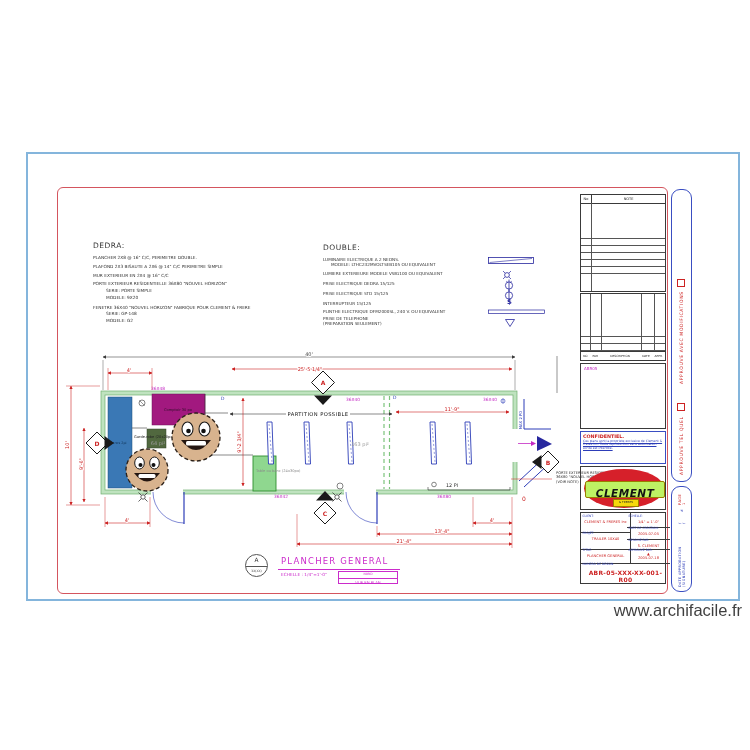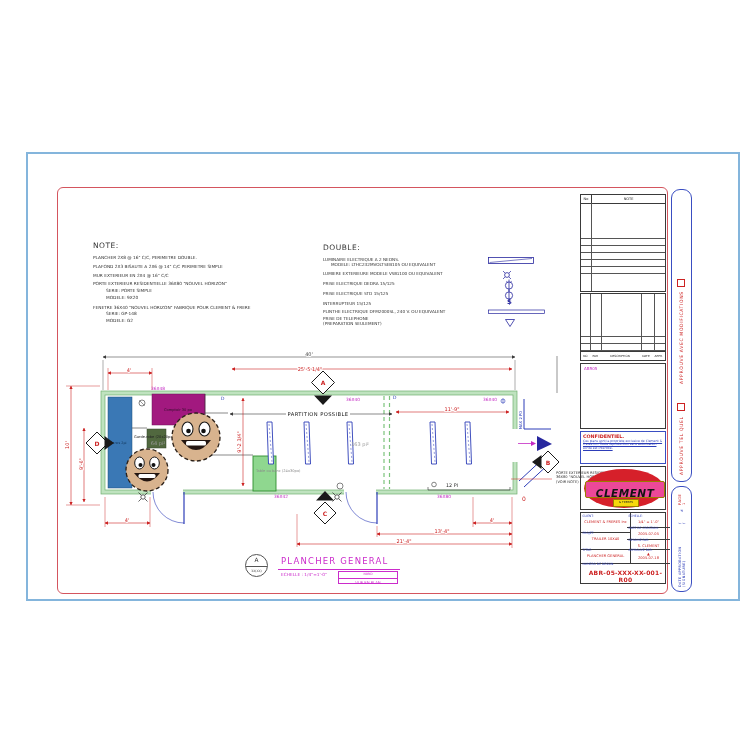--- a/index.html
+++ b/index.html
@@ -31,21 +31,21 @@
      background:repeating-linear-gradient(to bottom,transparent 0 6.6px,#555 6.6px 7.1px);}
   .vline{position:absolute;top:0;bottom:0;width:.6px;background:#555;}
   .hist-hdr{position:absolute;left:0;right:0;bottom:0;height:8px;border-top:.7px solid #3a3a3a;
      display:flex;font-size:2.9px;align-items:center;text-align:center;background:#fff;}
   .hist-hdr span{display:block;}
   .confid{border:1px solid #3a4ec2;padding:1.5px 2px;}
   .confid .ch{color:#cc2222;font-size:4.8px;font-weight:bold;margin-bottom:1px;}
   .confid .cb2{color:#2d3db8;font-size:3.1px;line-height:3.9px;text-decoration:underline;}
   .logobox{border:1px solid #3a3a3a;}
   .logo-oval{position:absolute;left:3px;top:2px;width:80px;height:39px;background:#d6202a;border-radius:50%;}
-  .logo-band{position:absolute;left:4px;top:14px;width:78px;height:15px;background:#ec4899;
+  .logo-band{position:absolute;left:4px;top:14px;width:78px;height:15px;background:#bef264;
      border:1px solid #9a7d00;border-radius:2px;text-align:center;}
   .logo-band span{font-size:10.5px;font-weight:bold;font-style:italic;letter-spacing:.5px;color:#131313;line-height:13px;}
   .logo-sub{position:absolute;left:32px;top:32px;width:24px;height:5.5px;background:#f6d90c;
      border:.5px solid #9a7d00;font-size:2.8px;text-align:center;line-height:5px;color:#222;}
   .fieldcell{position:absolute;border-right:.6px solid #3a3a3a;border-bottom:.6px solid #3a3a3a;
      font-size:3px;color:#2d3db8;padding:1px 1.5px;overflow:hidden;}
   .fv{display:block;color:#cc2222;text-align:center;font-size:3.6px;margin-top:1.5px;}
   .fnum{color:#cc2222;text-align:center;font-size:6px;letter-spacing:.3px;margin-top:3px;font-weight:bold;}
   
   .strip{border:1.2px solid #3a4ec2;border-radius:9px;overflow:hidden;}
@@ -82,21 +82,21 @@
 </head>
 <body>
 
 <div id="page">
 
   <div class="abs blue-frame"></div>
   <div class="abs sheet"></div>
 
 
   <div class="abs note">
-    <h4>NOTE:</h4>
+    <h4>DEDRA:</h4>
     <div class="ln">PLANCHER 2X8 @ 16" C/C, PERIMETRE DOUBLE.</div>
     <div class="ln">PLAFOND 2X3 BISAUTE A 2X6 @ 14" C/C PERIMETRE SIMPLE</div>
     <div class="ln">MUR EXTERIEUR EN 2X4 @ 16" C/C</div>
     <div class="ln" style="margin-bottom:0">PORTE EXTERIEUR RESIDENTIELLE 36X80 "NOUVEL HORIZON"</div>
     <div class="ln ind">SERIE: PORTE SIMPLE</div>
     <div class="ln ind">MODELE: 9X20</div>
     <div class="ln gap" style="margin-bottom:0">FENETRE 36X40 "NOUVEL HORIZON" FABRIQUE POUR CLEMENT &amp; FRERE</div>
     <div class="ln ind">SERIE: GP-148</div>
     <div class="ln ind">MODELE: G2</div>
   </div>
@@ -497,14 +497,15 @@
   </div>
   <div class="abs strip" style="left:671px;top:486px;width:21px;height:106px">
     <div class="vtext" style="padding:4px 0">
       <span class="btxt">DATE APPROBATION (SIGNATURE)</span>
       <span class="btxt" style="margin-top:4px;letter-spacing:2px">/      /</span>
       <span class="btxt" style="margin-top:4px">#</span>
       <span class="ptxt" style="margin-top:4px">PAGE 1</span>
     </div>
   </div>
 
+  <div class="abs watermark">www.archifacile.fr</div>
 
 </div>
 
 </body></html>

